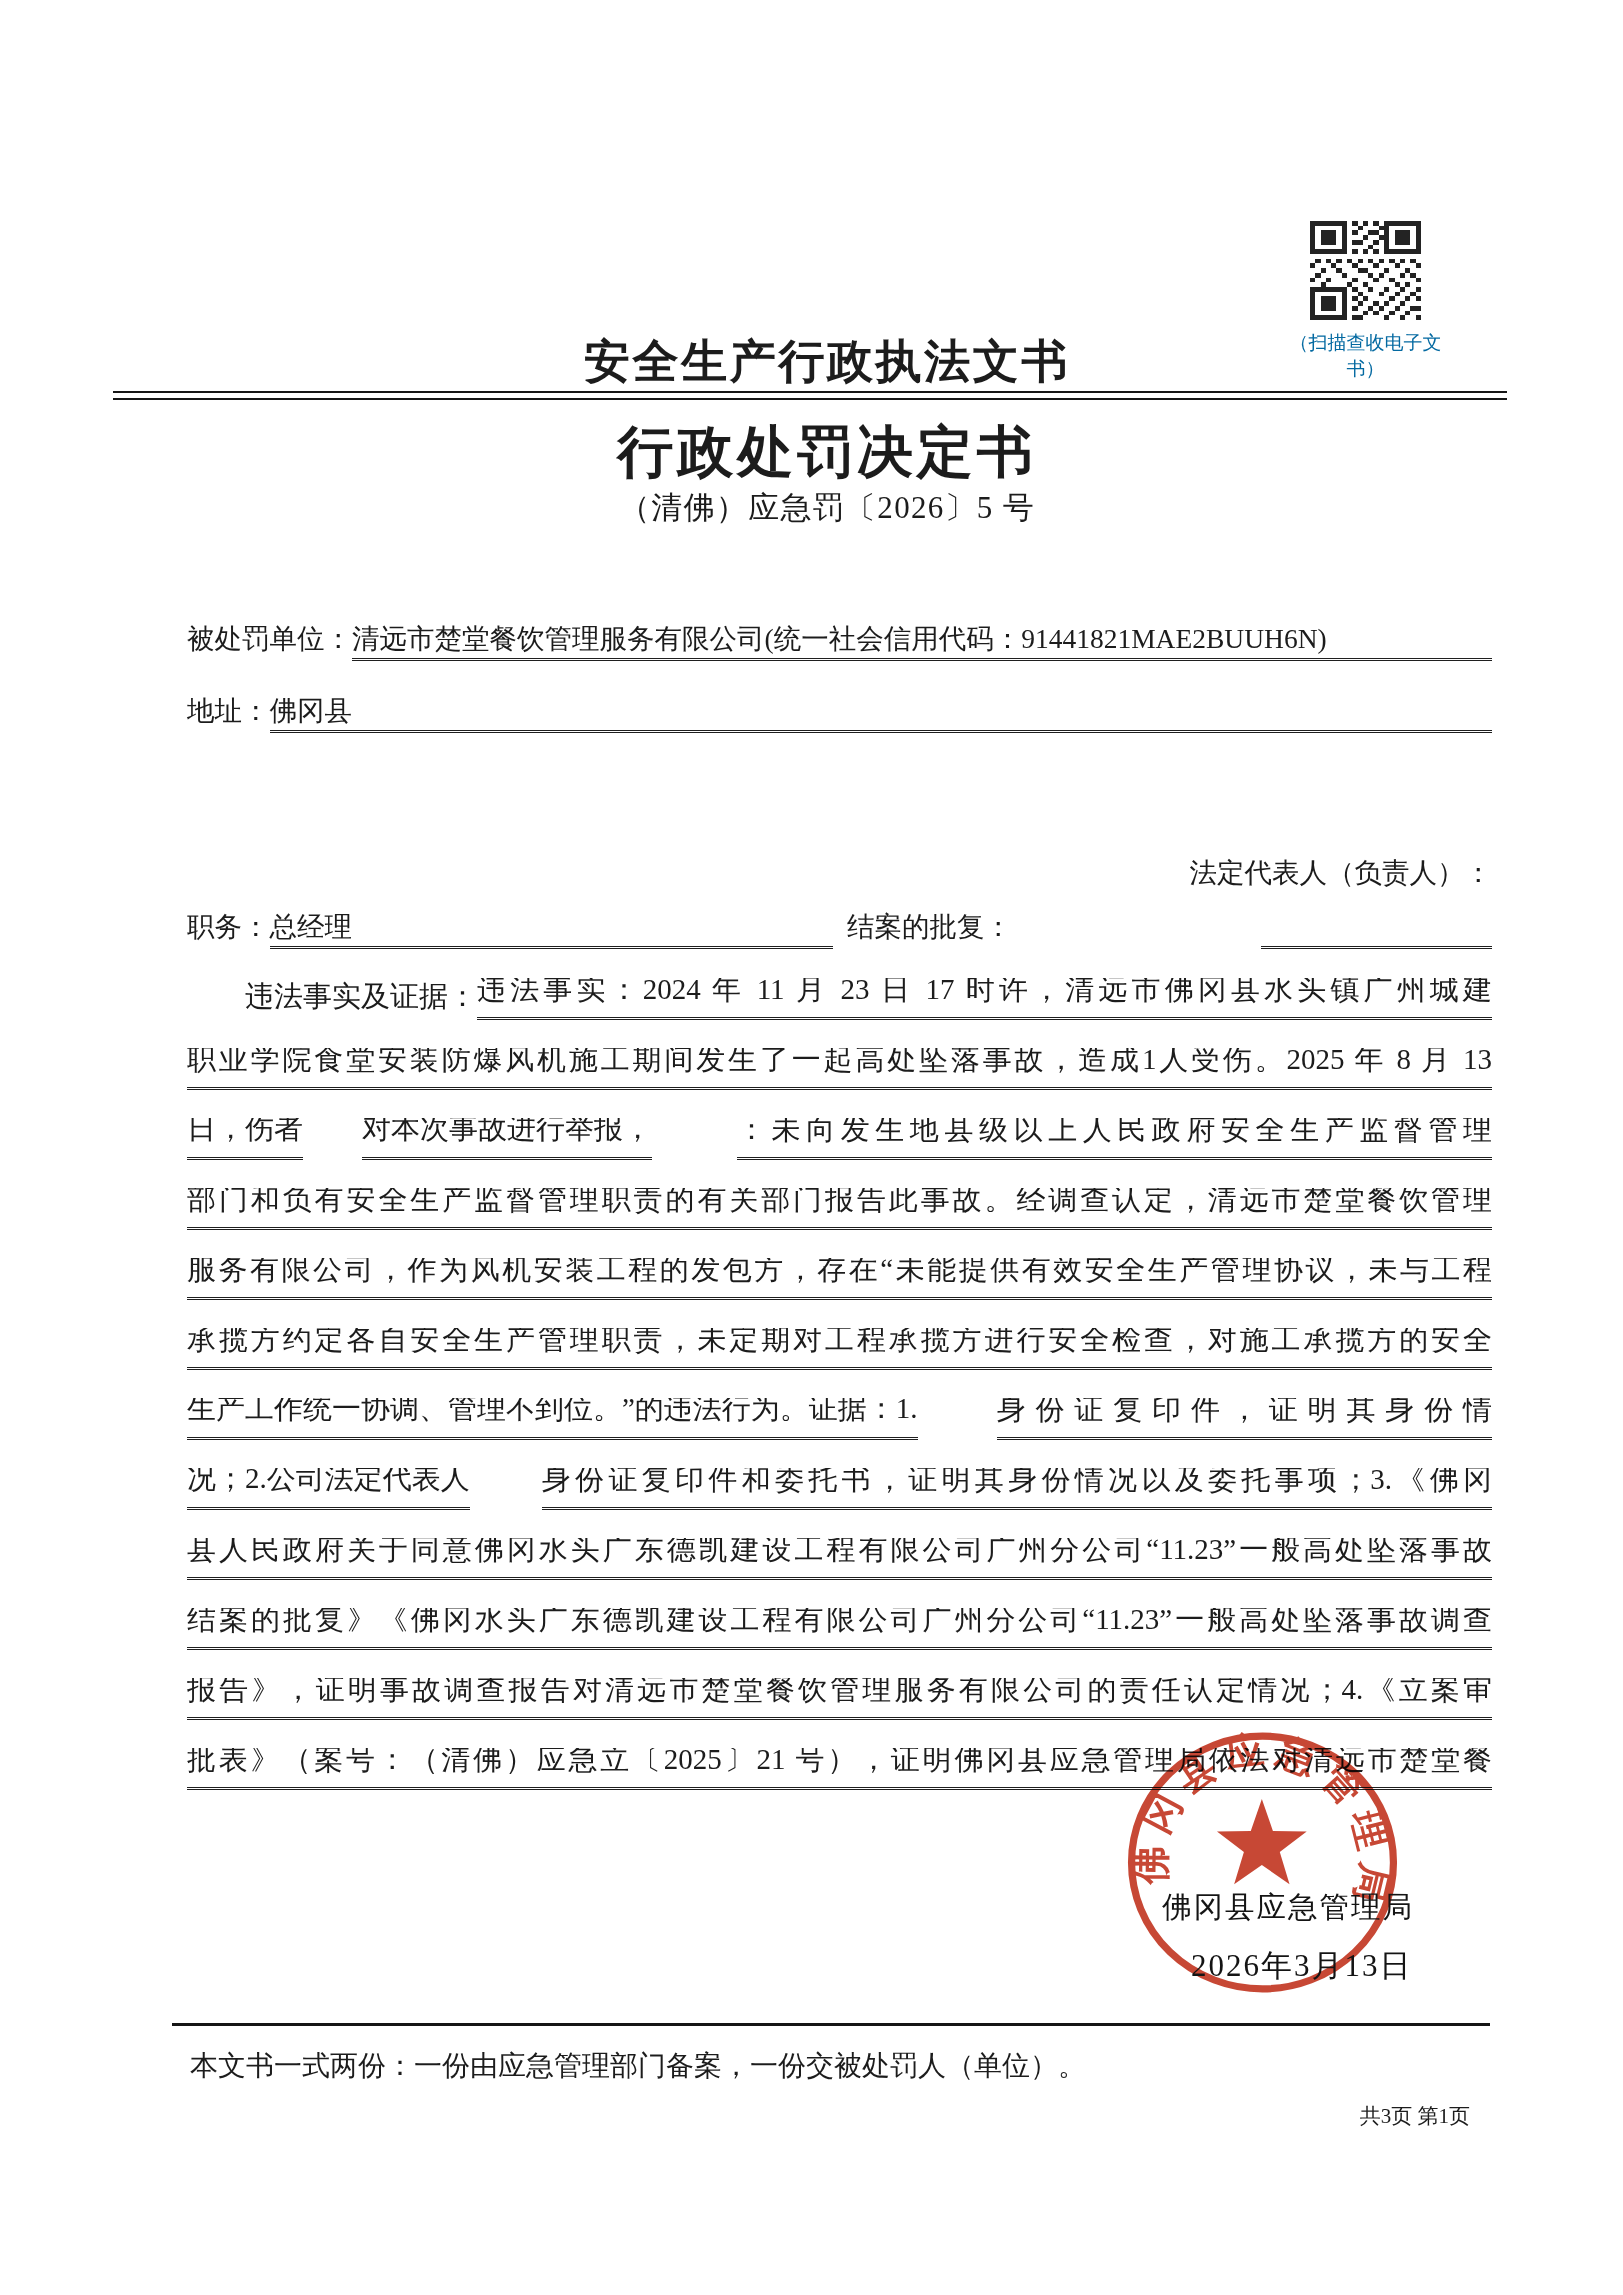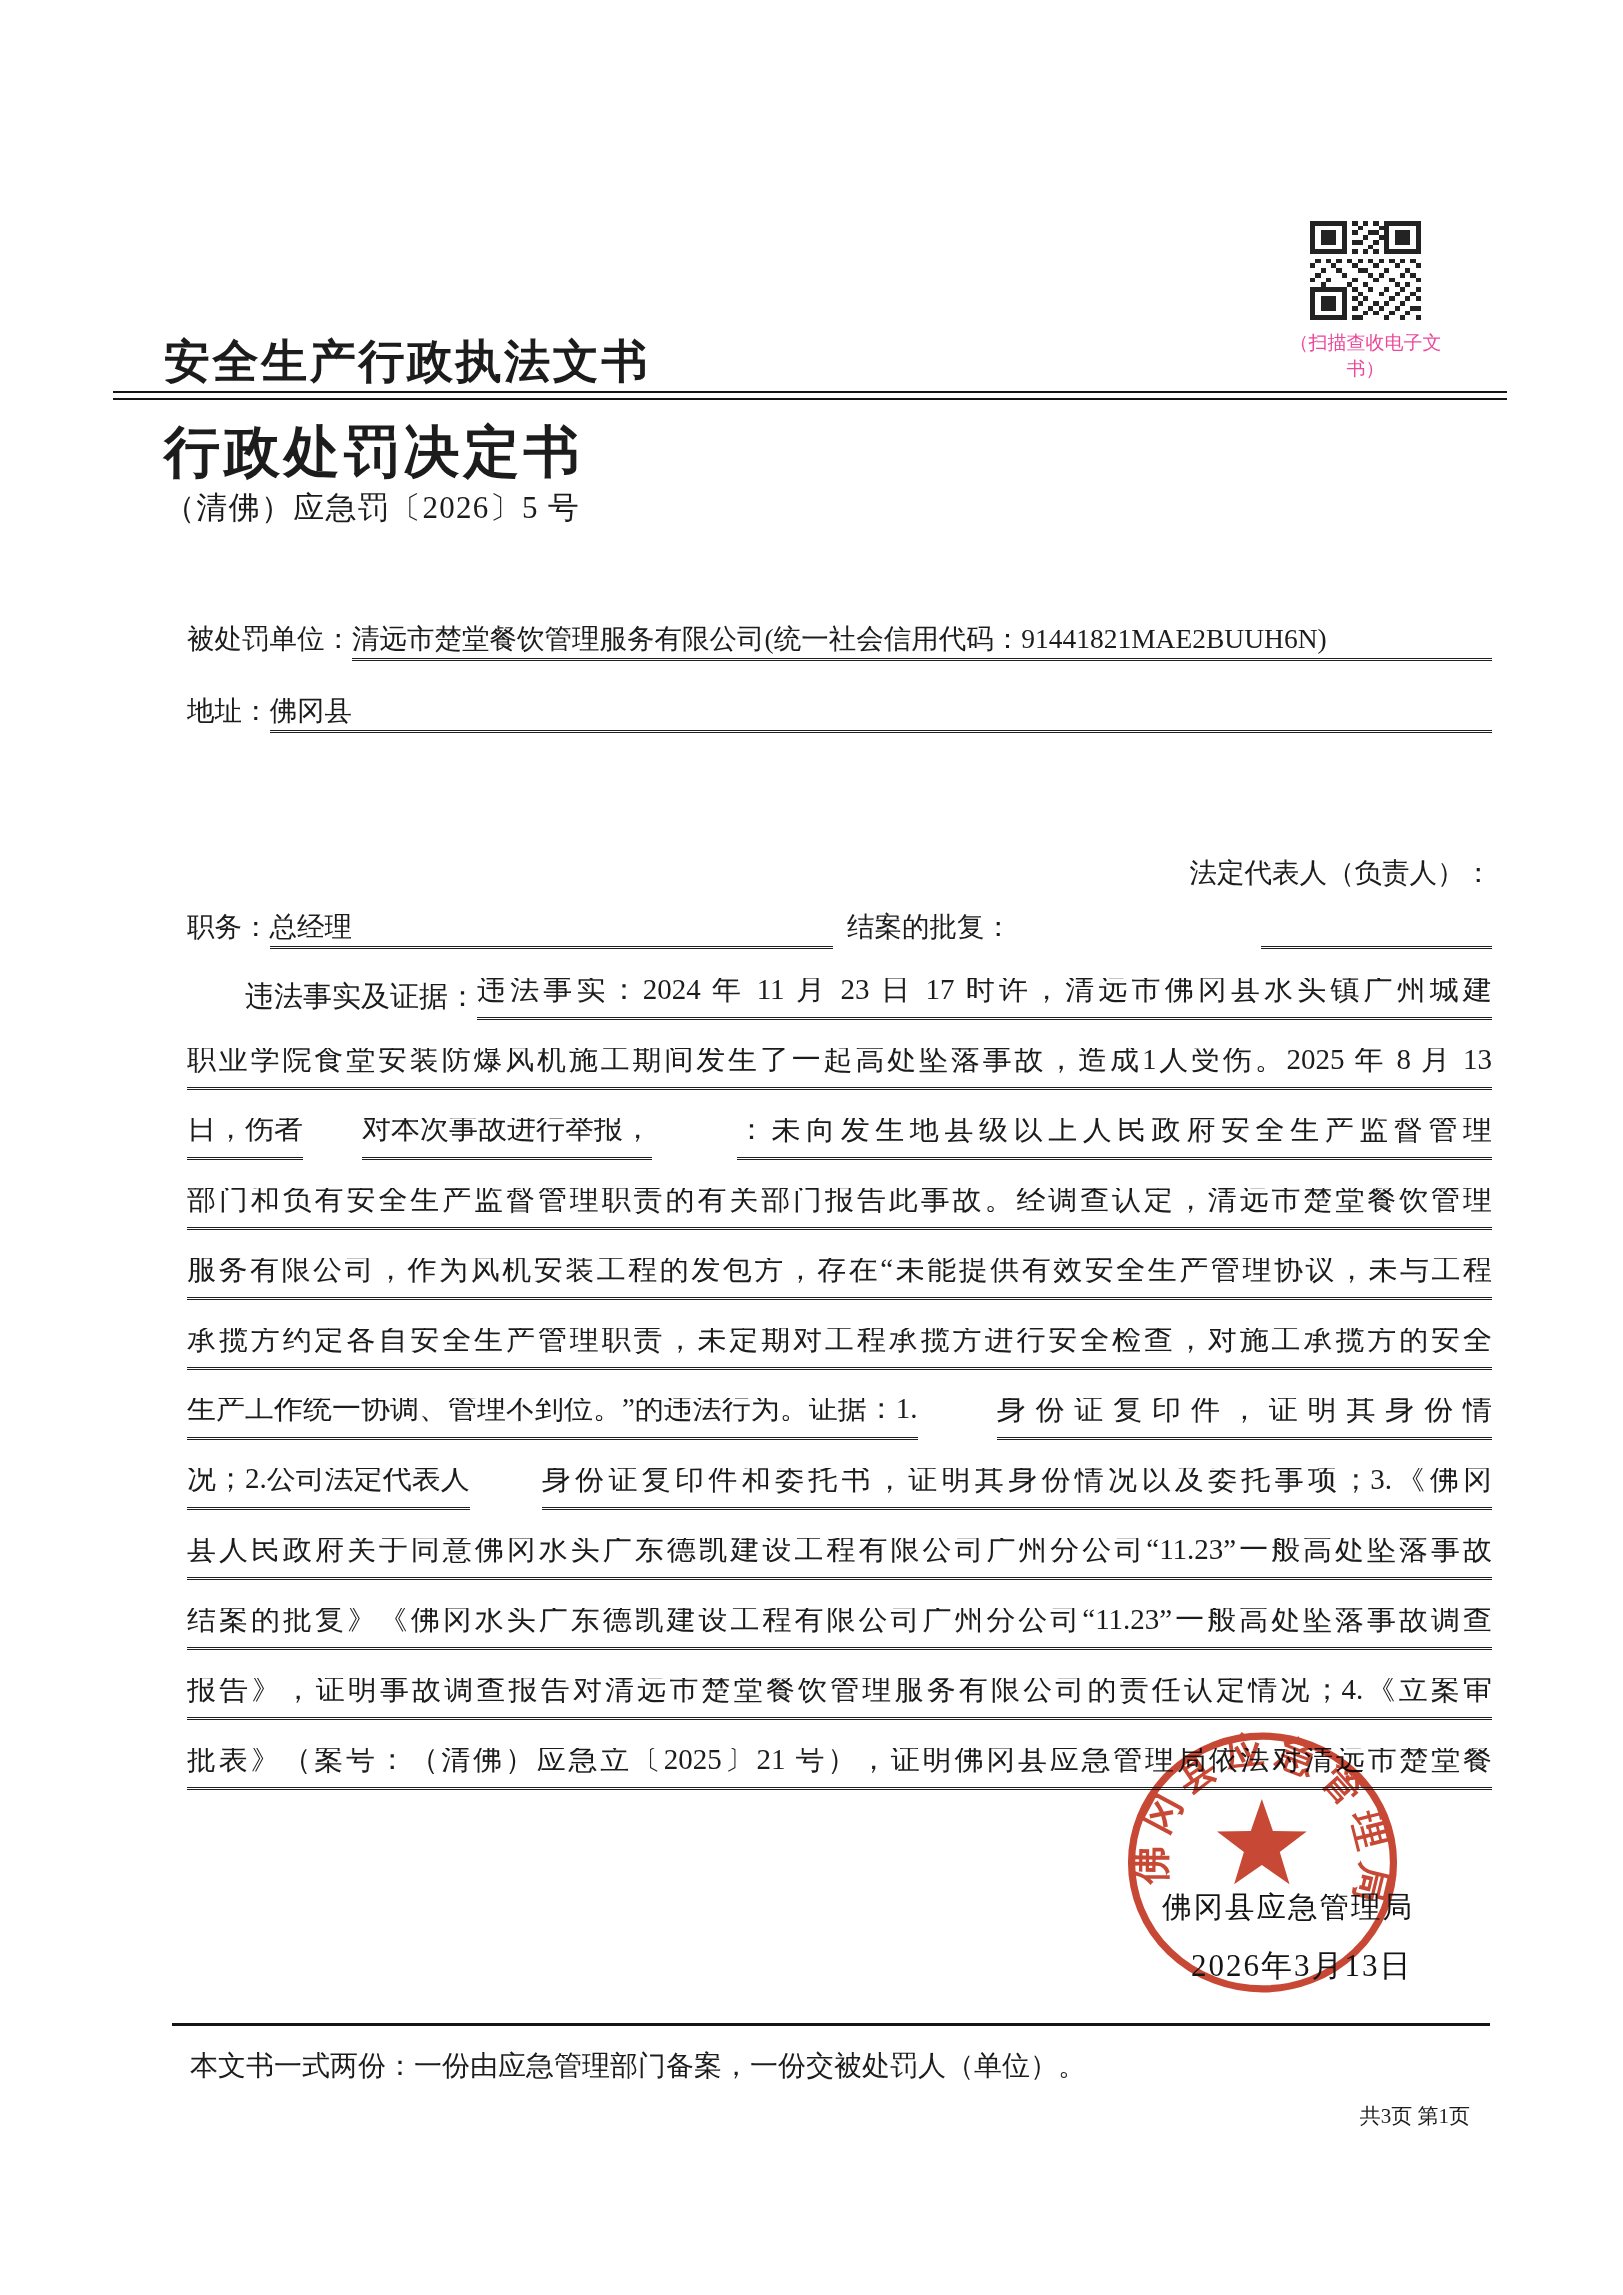--- a/index.html
+++ b/index.html
@@ -5,31 +5,31 @@
   html,body{margin:0;padding:0;background:#e8e8e8;}
   .page{
     position:relative;
     width:1623px;height:2295px;
     background:#ffffff;
     font-family:"Liberation Serif","DejaVu Serif",serif;
     color:#1c1c1c;
     overflow:hidden;
   }
   .abs{position:absolute;}
-  .cx{position:absolute;left:164px;width:1342px;}
+  .cx{position:absolute;left:156px;width:1342px;text-align:center;}
   .category-title{top:331px;font-size:46px;font-weight:900;letter-spacing:2.6px;}
   .doc-title{top:415px;font-size:56px;font-weight:900;letter-spacing:3.9px;}
   .doc-number{top:487px;font-size:31px;letter-spacing:1.3px;}
   .header-rule{
     left:113px;top:391px;width:1394px;height:4.6px;
     border-top:2.6px solid #161616;border-bottom:2.6px solid #161616;
   }
   .qr{left:1310px;top:221px;width:111px;height:99px;}
   .qr svg{width:100%;height:100%;shape-rendering:crispEdges;}
-  .qr-caption{left:1272px;top:330px;width:187px;text-align:center;font-size:19px;color:#ec4899;}
+  .qr-caption{left:1272px;top:330px;width:187px;text-align:center;font-size:19px;color:#0369a1;}
 
   .frow{
     position:absolute;left:187px;width:1305px;height:46px;
     display:flex;align-items:flex-end;font-size:27.5px;white-space:nowrap;
   }
   .frow .lbl{padding-bottom:3.9px;}
   .uline{border-bottom:3.9px double #1f1f1f;padding-bottom:1px;}
   .grow{flex:1;}
   .sp{flex:0 0 auto;}
 

